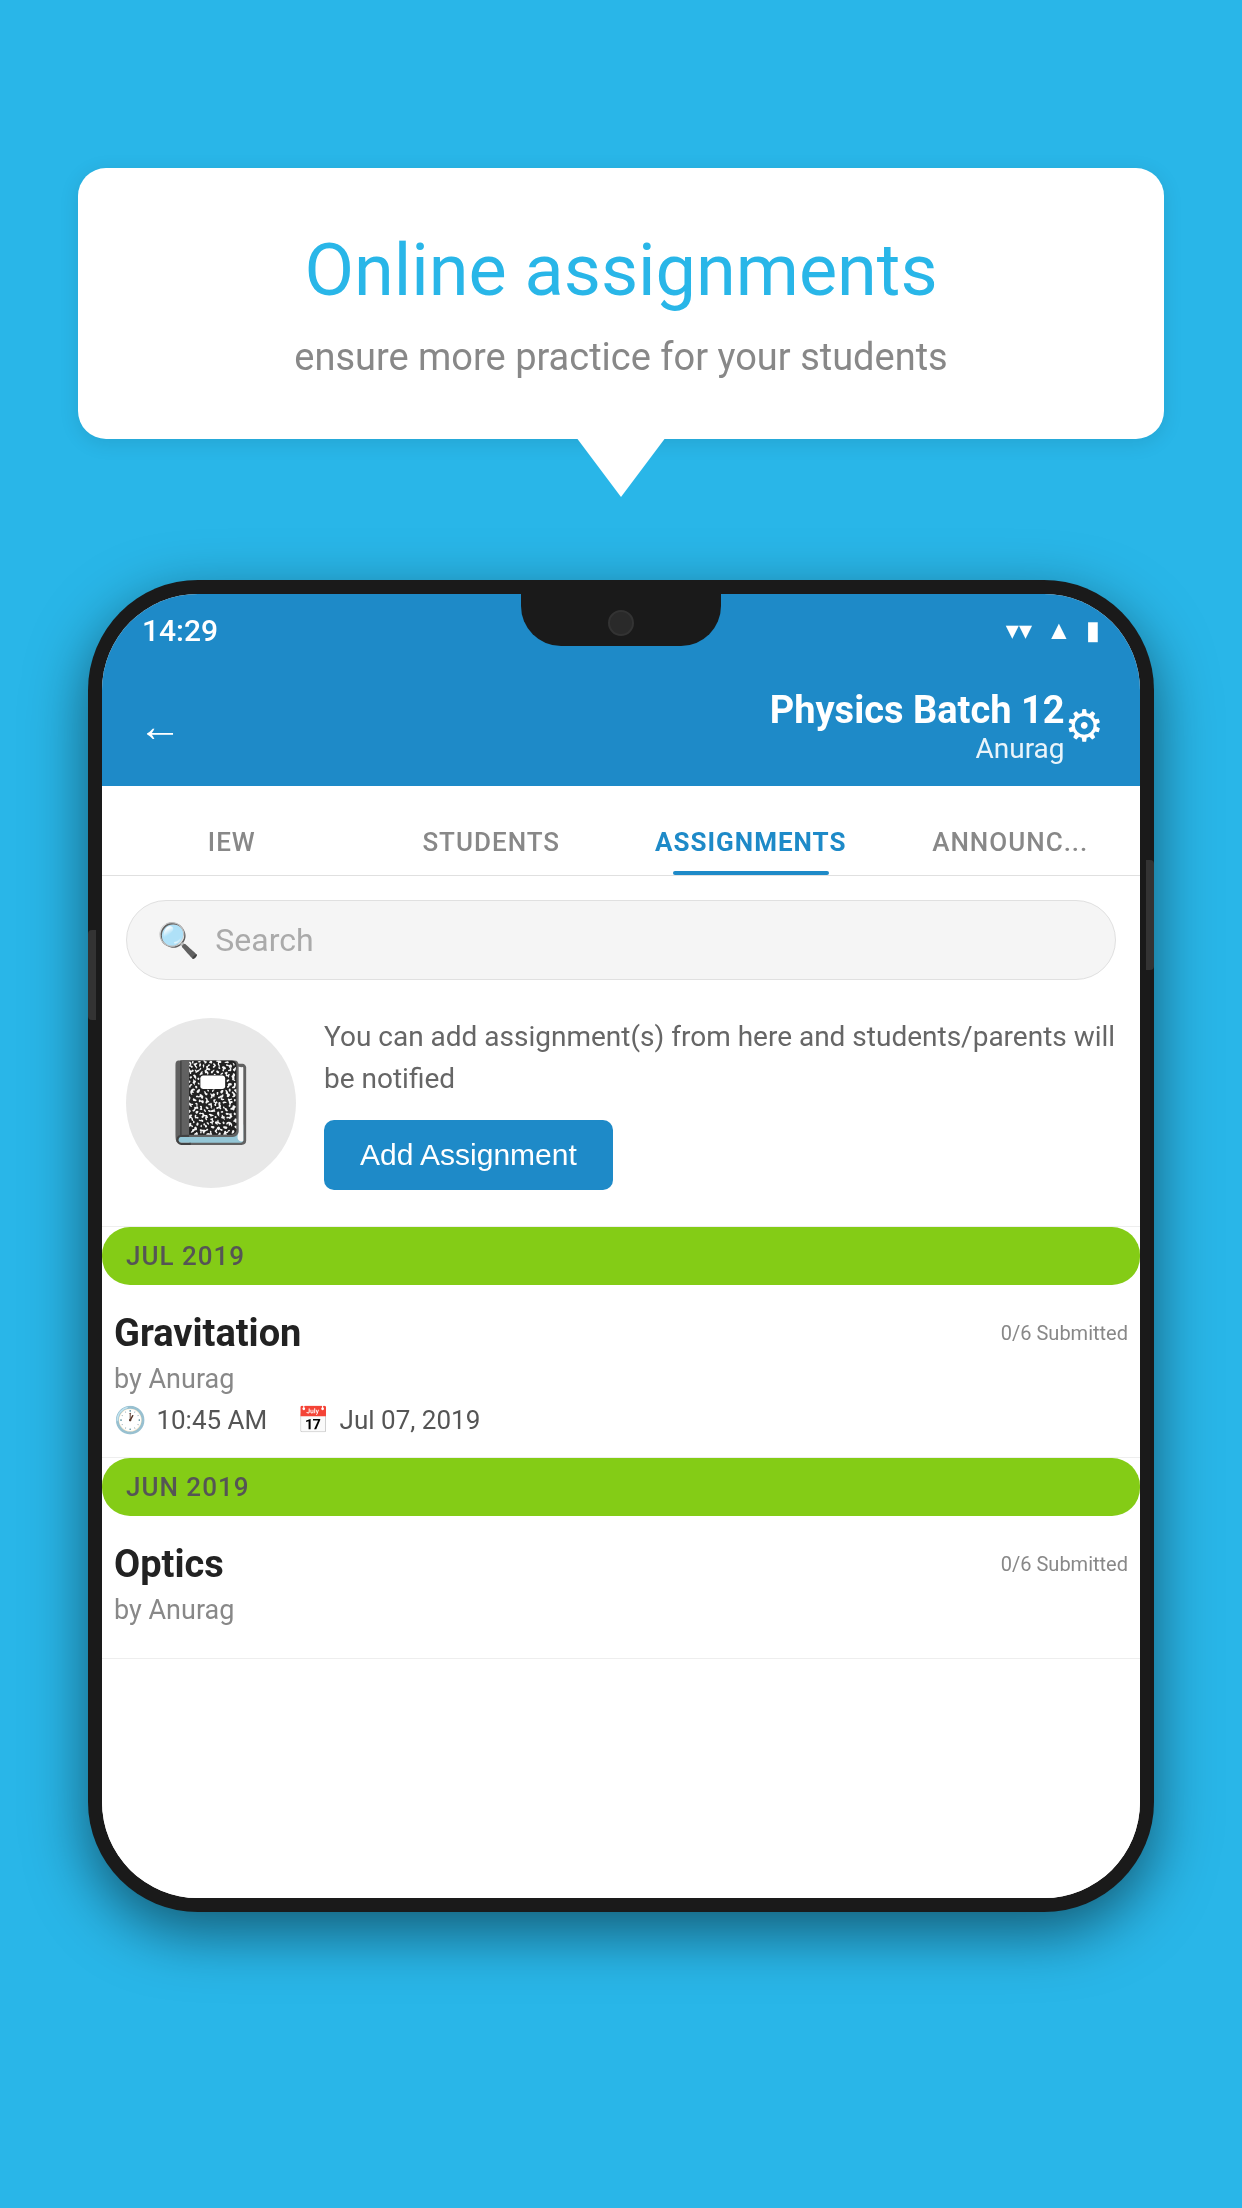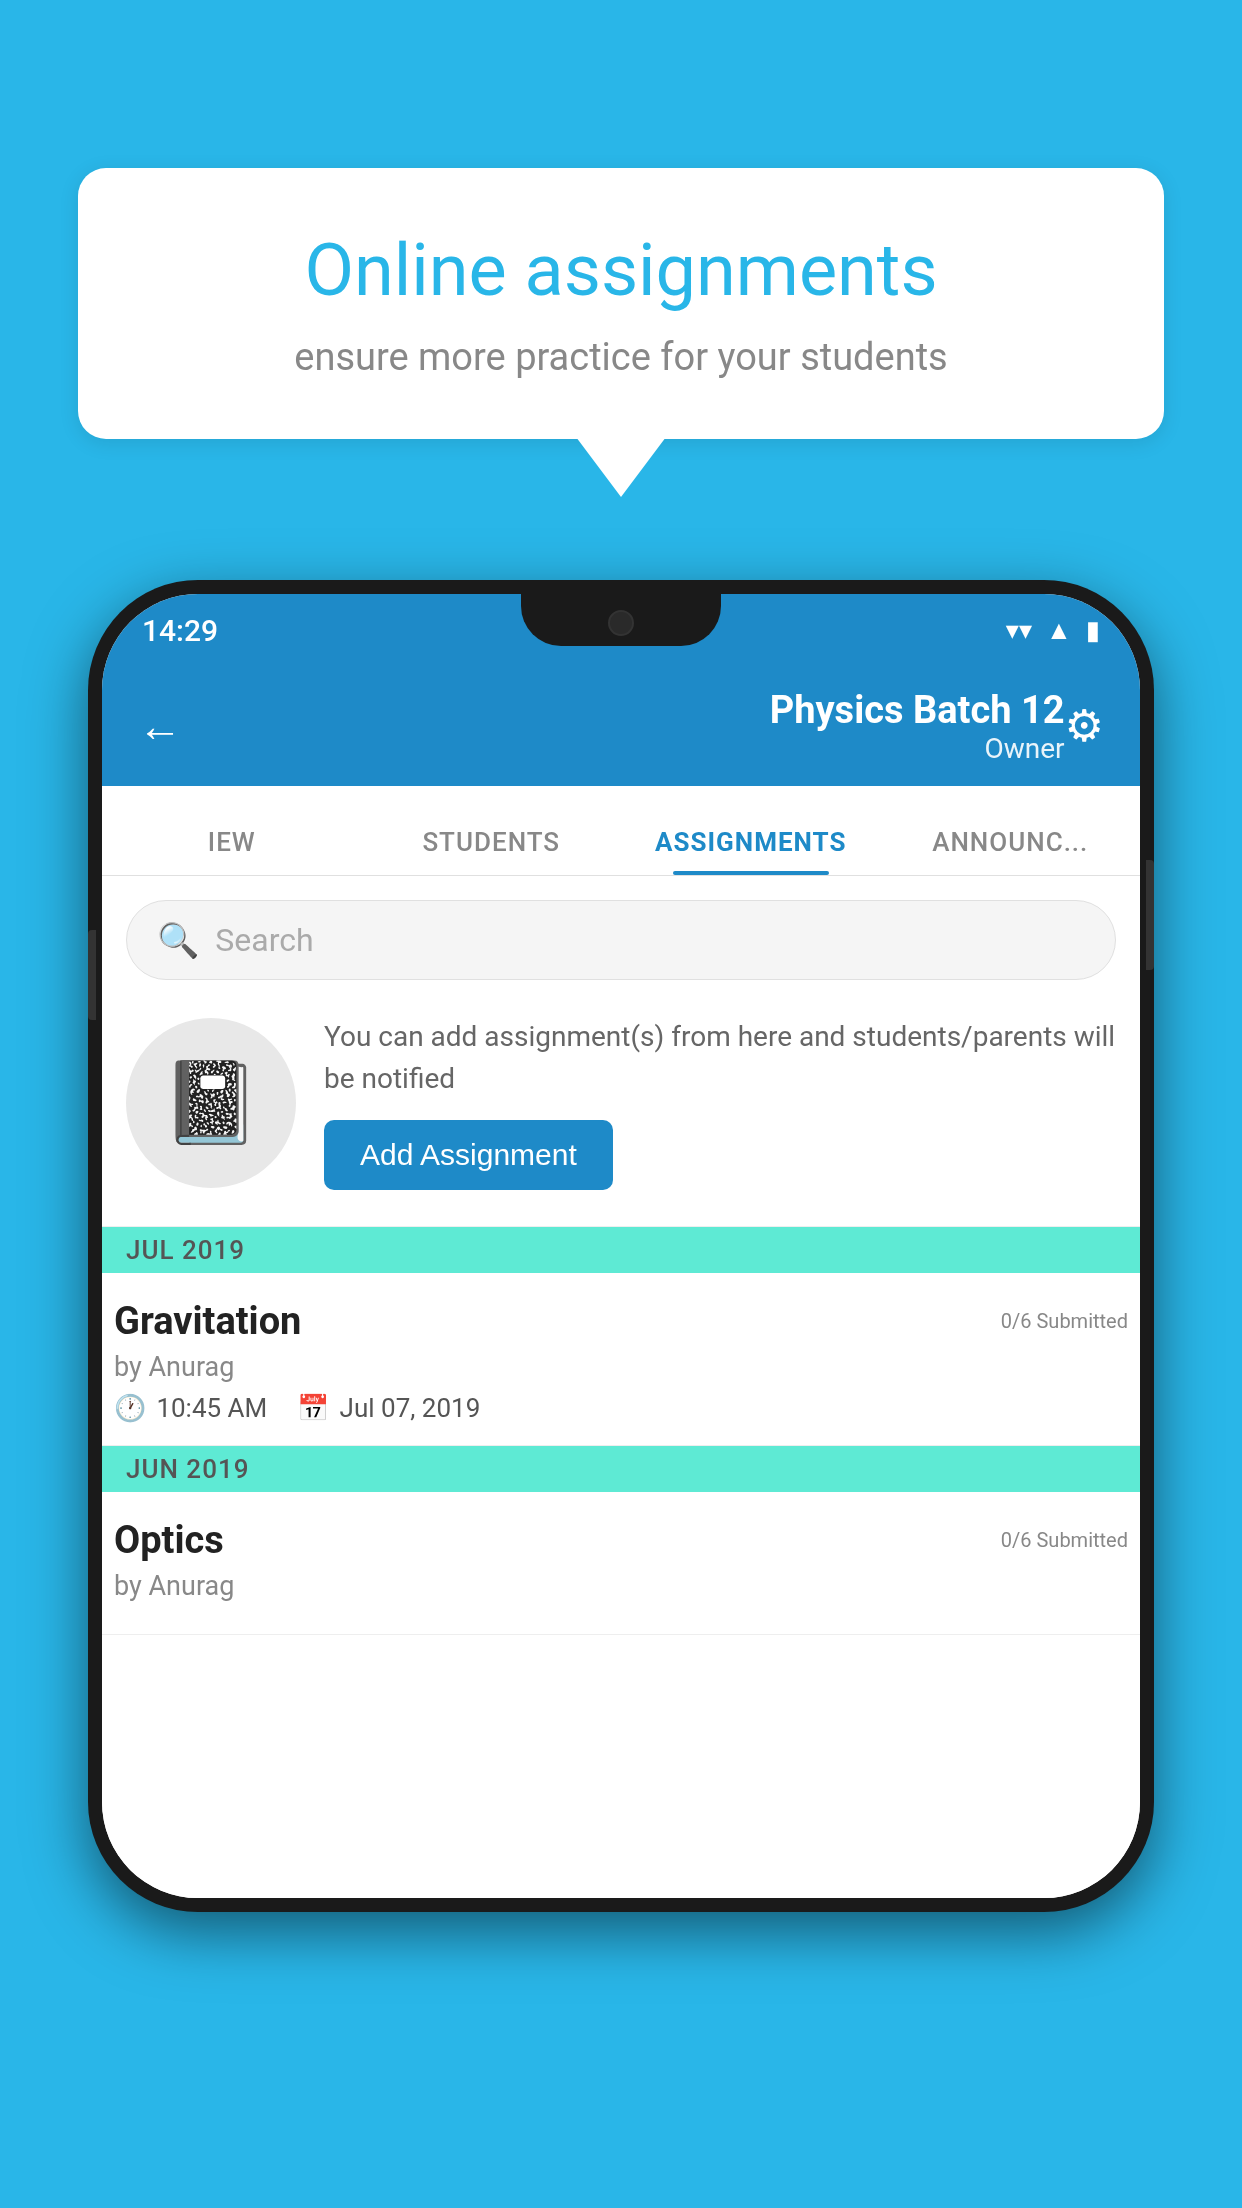--- a/index.html
+++ b/index.html
@@ -274,27 +274,28 @@
       border: none;
       border-radius: 10px;
       padding: 18px 36px;
       font-size: 30px;
       font-weight: 500;
       cursor: pointer;
     }
 
     
     .month-separator {
-      background: #5eead4;
-      padding: 8px 24px;
+      background: #84cc16;
+      padding: 14px 24px;
       font-size: 26px;
       color: #555;
       font-weight: 500;
       letter-spacing: 1px;
       text-transform: uppercase;
+      border-radius: 28px;
     }
 
     
     .assignment-item {
       padding: 26px 12px 22px;
       border-bottom: 1px solid #eee;
       background: white;
     }
     .assignment-item-header {
       display: flex;
@@ -380,21 +381,21 @@
         <span class="status-icon">▾▾</span>
         <span class="status-icon">▲</span>
         <span class="status-icon">▮</span>
       </div>
     </div>
 
     <div class="app-header">
       <span class="header-back">←</span>
       <div class="header-title-group">
         <div class="header-title">Physics Batch 12</div>
-        <div class="header-subtitle">Owner</div>
+        <div class="header-subtitle">Anurag</div>
       </div>
       <span class="header-gear">⚙</span>
     </div>
 
     <div class="tabs-bar">
       <div class="tab-item">IEW</div>
       <div class="tab-item">STUDENTS</div>
       <div class="tab-item active">ASSIGNMENTS</div>
       <div class="tab-item">ANNOUNC...</div>
     </div>

